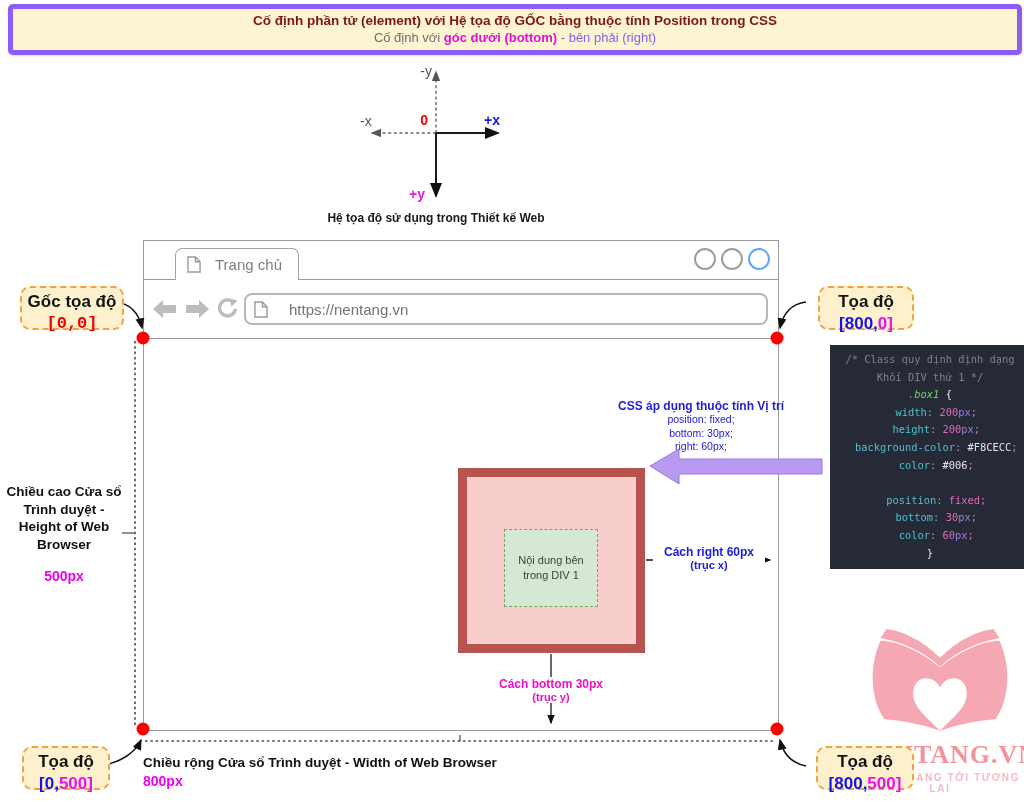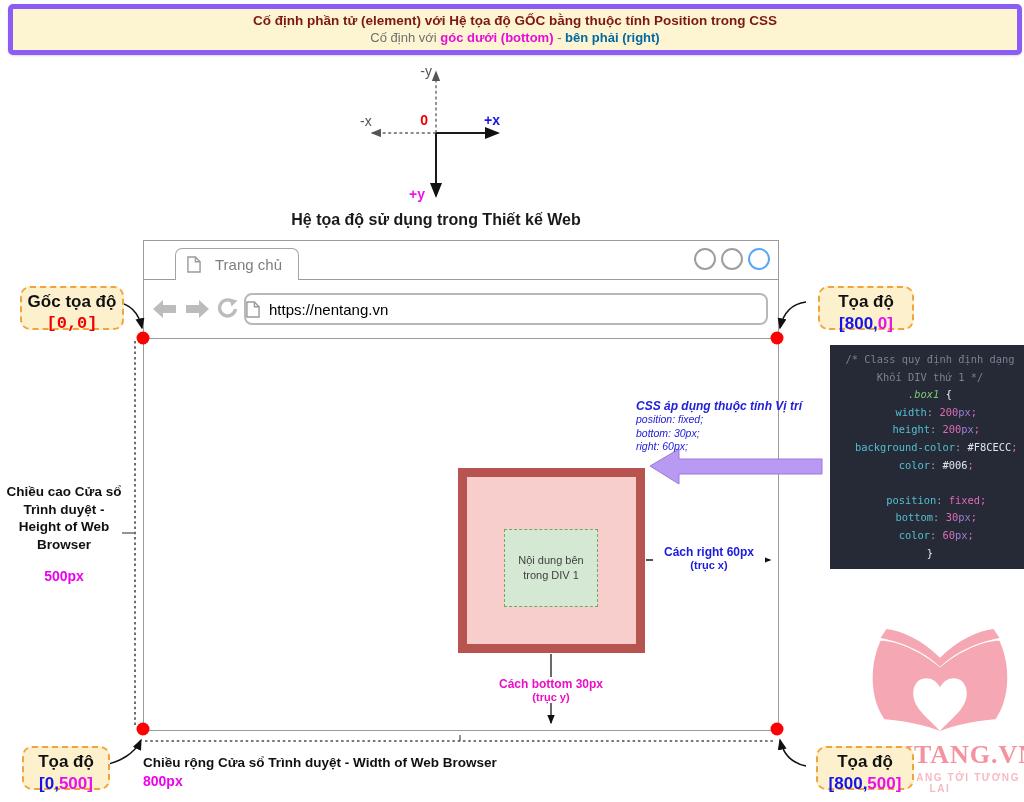--- a/index.html
+++ b/index.html
@@ -6,57 +6,57 @@
   #stage{position:relative;width:1024px;height:802px;background:#fff;overflow:hidden;
          font-family:"Liberation Sans", sans-serif;}
   .abs{position:absolute;}
 
   
   #banner{left:8px;top:4px;width:1004px;height:41px;background:#fdf5d2;border:5px solid #8b5cf6;
           border-radius:5px;text-align:center;box-shadow:0 1px 2px rgba(0,0,0,.15);}
   #banner .t1{font-size:13.5px;font-weight:bold;color:#7d1616;margin-top:4px;}
   #banner .t2{font-size:13px;color:#6e6e6e;margin-top:2px;}
   #banner .mag{color:#e40fd4;font-weight:bold;}
-  #banner .blu{color:#0369a1;font-weight:bold;}
+  #banner .blu{color:#8b5cf6;font-weight:normal;}
 
   
   .axlab{font-size:14px;color:#555;}
   #ax-negy{left:404px;top:63px;width:28px;text-align:right;}
   #ax-negx{left:360px;top:113px;width:24px;}
   #ax-zero{left:412px;top:112px;width:16px;text-align:right;color:#ee0000;font-weight:bold;}
   #ax-posx{left:484px;top:112px;color:#1515e6;font-weight:bold;}
   #ax-posy{left:409px;top:186px;color:#e817e8;font-weight:bold;}
   #axes-caption{left:280px;top:211px;width:312px;text-align:center;font-weight:bold;
-                font-size:16px;color:#1a1a1a;}
+                font-size:12px;color:#1a1a1a;}
 
   
   #browser{left:143px;top:240px;width:634px;height:489px;border:1px solid #9b9b9b;background:#fff;z-index:1;}
   #tab-row{position:relative;height:38px;border-bottom:1px solid #9b9b9b;}
   #tab{position:absolute;left:31px;top:7px;width:124px;height:32px;background:#fff;
        border:1px solid #a3a3a3;border-bottom:none;border-radius:7px 7px 0 0;z-index:2;
        display:flex;align-items:center;gap:14px;padding-left:11px;box-sizing:border-box;}
   #tab .tab-label{font-size:15px;color:#7f7f7f;}
   #win-circles{position:absolute;right:8px;top:7px;display:flex;gap:5px;}
   .circ{width:18px;height:18px;border-radius:50%;border:2px solid #9e9e9e;background:#fff;}
   .circ.blue{border-color:#5aa7f8;}
   #toolbar{height:58px;border-bottom:1px solid #9b9b9b;display:flex;align-items:center;
            padding:0 10px 0 8px;gap:6px;}
   #urlbar{flex:1;height:28px;border:2px solid #b8b8b8;border-radius:8px;display:flex;
-          align-items:center;gap:9px;color:#000000;font-size:15px;background:#fff;}
+          align-items:center;gap:21px;padding-left:8px;color:#737373;font-size:15px;background:#fff;}
 
   
   #divbox{left:458px;top:468px;width:187px;height:185px;background:#f8cecc;
           border:9px solid #b85450;box-sizing:border-box;z-index:2;}
   #greenbox{left:504px;top:529px;width:94px;height:78px;background:#d5e8d4;
             border:1px dashed #7ca35f;box-sizing:border-box;z-index:2;
             display:flex;flex-direction:column;justify-content:center;text-align:center;
             font-size:11px;color:#3f3f3f;line-height:1.35;}
 
   
-  #css-ann{left:636px;top:399px;width:170px;text-align:left;color:#2121d8;z-index:6;font-style:italic;}
+  #css-ann{left:616px;top:399px;width:170px;text-align:center;color:#2121d8;z-index:6;}
   #css-ann .ti{font-size:12px;font-weight:bold;white-space:nowrap;}
   #css-ann .ln{font-size:10.5px;line-height:1.3;}
   #right-measure-label{left:653px;top:545px;width:112px;text-align:center;background:#fff;
                        color:#1a1ae0;font-weight:bold;z-index:6;}
   #right-measure-label .l1{font-size:12px;}
   #right-measure-label .l2{font-size:11px;}
   #bottom-measure-label{left:495px;top:677px;width:112px;text-align:center;background:#fff;
                         color:#ed0fc7;font-weight:bold;z-index:6;}
   #bottom-measure-label .l1{font-size:12px;}
   #bottom-measure-label .l2{font-size:11px;}

